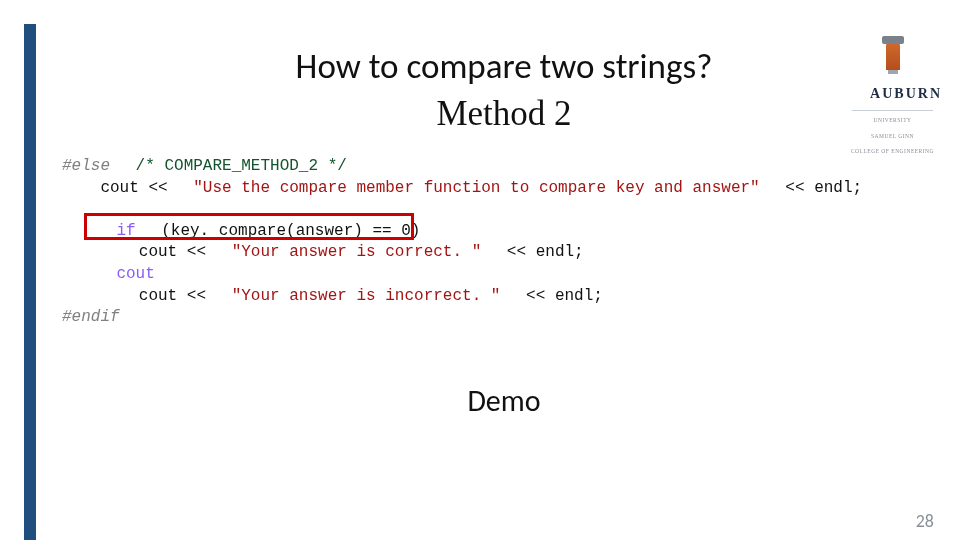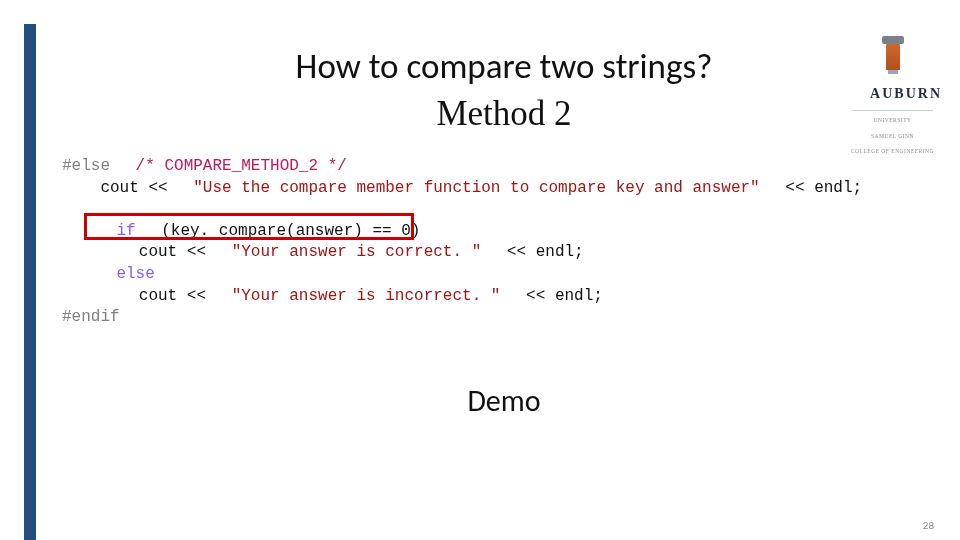--- a/index.html
+++ b/index.html
@@ -86,22 +86,22 @@
   .code-block {
     position: absolute;
     top: 132px;
     left: 30px;
     font-family: Consolas, "Courier New", monospace;
     font-size: 16px;
     line-height: 1.35;
     white-space: pre;
     color: #111;
   }
-  .c-pre   { color: #808080; }  
-  .c-comm  { color: #be185d; }  
+  .c-pre   { color: #808080; font-style: italic; }  
+  .c-comm  { color: #14532d; }  
   .c-kw    { color: #8b5cf6; }  
   .c-str   { color: #a31515; }  
 
   .highlight-box {
     position: absolute;
     top: 189px;
     left: 60px;
     width: 330px;
     height: 27px;
     border: 3px solid #cc0000;
@@ -116,21 +116,21 @@
     text-align: center;
     font-size: 30px;
     color: #111;
     line-height: 1.25;
   }
 
   .page-num {
     position: absolute;
     bottom: 16px;
     right: 34px;
-    font-size: 11px;
+    font-size: 18px;
     color: #8a8f98;
   }
 </style>
 </head>
 <body>
 
 <div class="left-bar"></div>
 
 <div class="title">
   <span>How to compare two strings?</span>
@@ -146,21 +146,21 @@
   <div class="logo-sub">UNIVERSITY</div>
   <div class="logo-sub">SAMUEL GINN</div>
   <div class="logo-sub">COLLEGE OF ENGINEERING</div>
 </div>
 
 <div class="code-block"><span class="c-pre">#else</span><span class="c-comm"> /* COMPARE_METHOD_2 */</span>
 <span>    cout &lt;&lt; </span><span class="c-str">"Use the compare member function to compare key and answer"</span><span> &lt;&lt; endl;</span>
 <span></span>
 <span>    </span><span class="c-kw">if</span><span> (key. compare(answer) == 0)</span>
 <span>        cout &lt;&lt; </span><span class="c-str">"Your answer is correct. "</span><span> &lt;&lt; endl;</span>
-<span>    </span><span class="c-kw">else</span>
+<span>    </span><span class="c-kw">cout</span>
 <span>        cout &lt;&lt; </span><span class="c-str">"Your answer is incorrect. "</span><span> &lt;&lt; endl;</span>
 <span class="c-pre">#endif</span></div>
 
 <div class="highlight-box"></div>
 
 <div class="demo">
   <div>Demo</div>
 </div>
 
 <div class="page-num">28</div>

